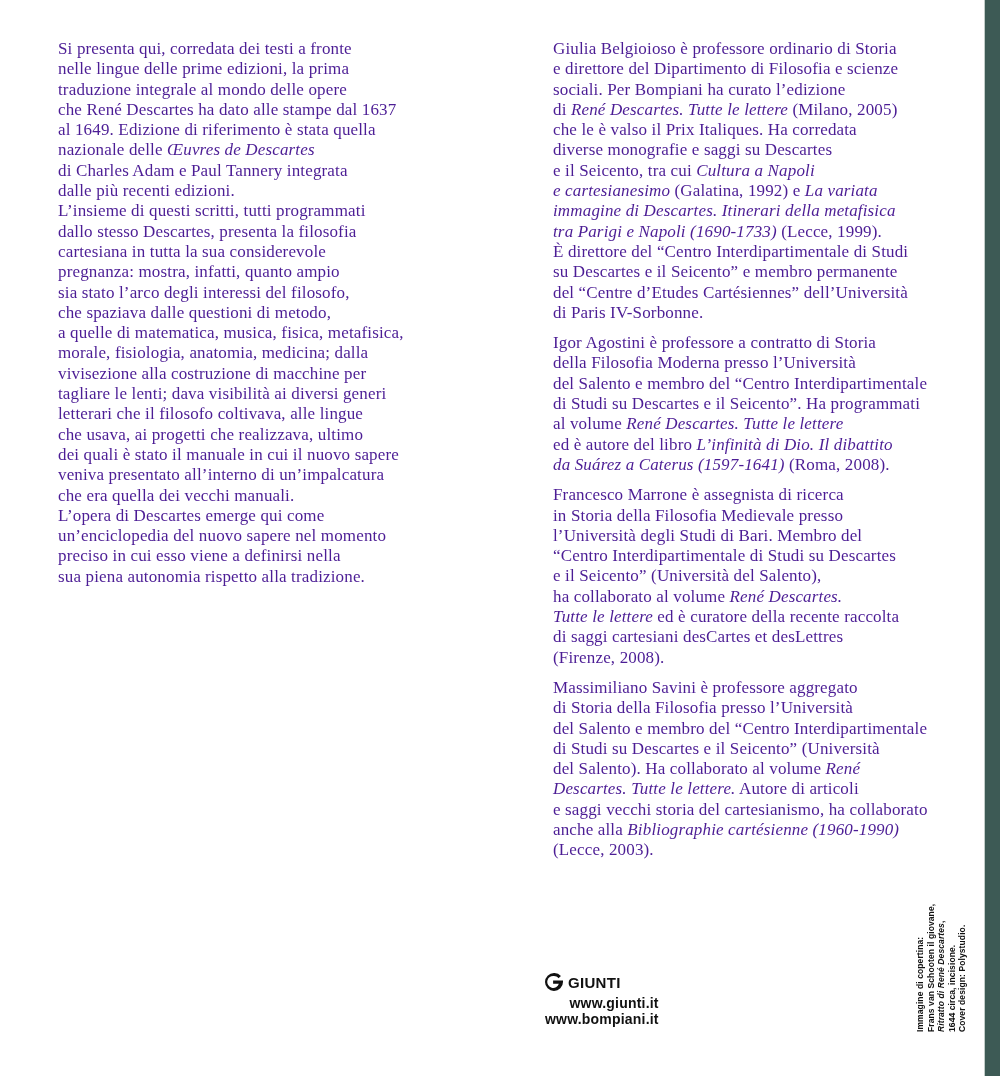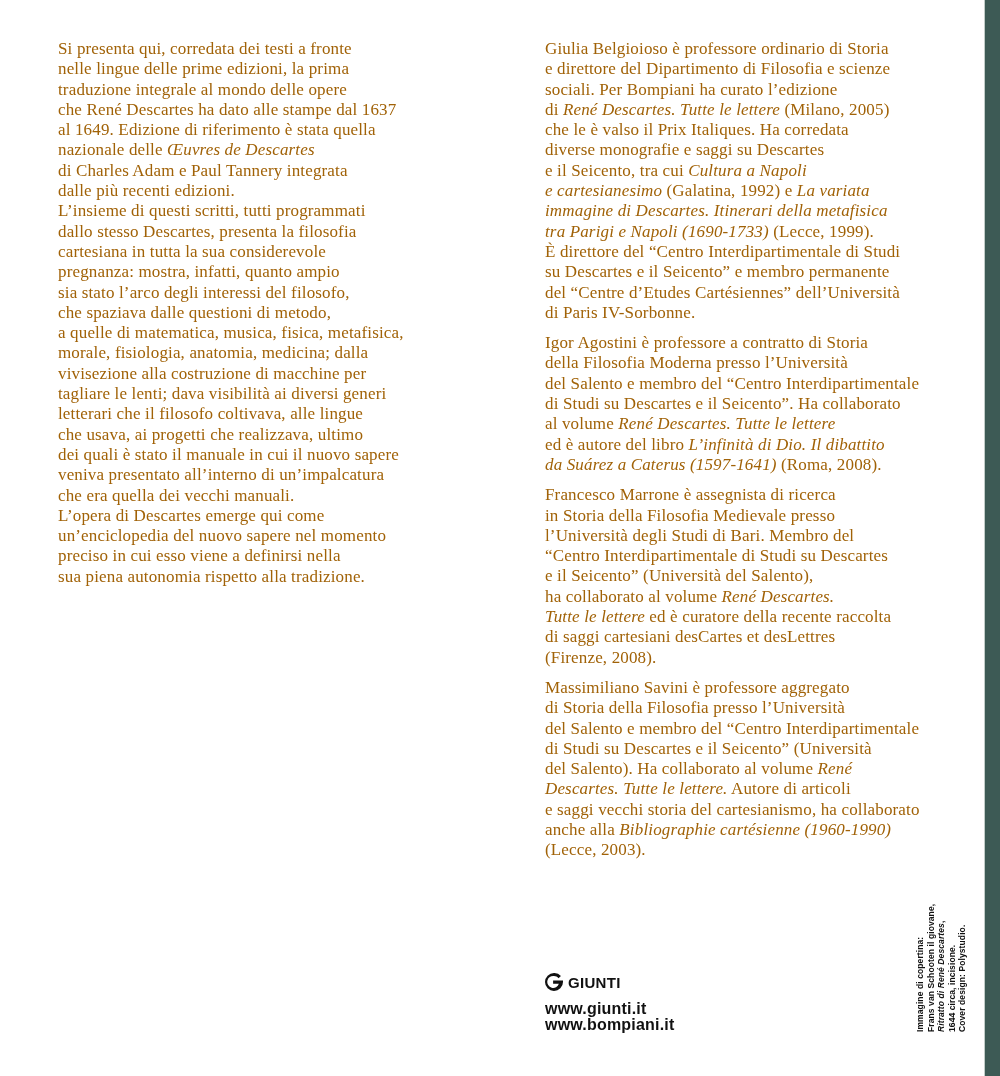--- a/index.html
+++ b/index.html
@@ -17,50 +17,51 @@
     position: absolute;
     top: 0; right: 0;
     width: 15px; height: 100%;
     background: #3d5a55;
     border-left: 1px solid #c2cdc9;
   }
 
   
   .tcol {
     position: absolute;
-    color: #a16207;
+    color: #4c1d95;
     font-size: 17px;
     line-height: 20.3px;
     letter-spacing: 0.15px;
   }
   .tcol .tline { white-space: nowrap; }
   .col-left  { left: 58px;  top: 39px; width: 450px; }
   .col-right { left: 545px; top: 39px; width: 420px; }
-  .para { margin: 0 0 10px 0; }
+  .para { margin: 0 0 10px 8px; }
   .para:last-child { margin-bottom: 0; }
   .it { font-style: italic; }
 
   
   .publisher {
     position: absolute;
     left: 545px; top: 972px;
     font-family: "Liberation Sans", sans-serif;
     color: #111111;
+    text-align: right;
   }
   .logo-row { display: flex; align-items: center; gap: 5px; height: 20px; }
   .logo-g svg { display: block; }
   .logo-text {
     font-weight: bold;
     font-size: 15px;
     letter-spacing: 0.3px;
   }
   .websites {
-    margin-top: 9px;
+    margin-top: 3px;
     font-weight: bold;
-    font-size: 16px;
+    font-size: 14px;
     line-height: 16px;
     letter-spacing: 0.2px;
   }
 
   
   .vcredit {
     position: absolute;
     right: 32px; bottom: 44px;
     height: 132px;
     writing-mode: vertical-rl;
@@ -125,21 +126,21 @@
         <div class="tline"><span class="it">tra Parigi e Napoli (1690-1733)</span><span> (Lecce, 1999).</span></div>
         <div class="tline"><span>È direttore del “Centro Interdipartimentale di Studi</span></div>
         <div class="tline"><span>su Descartes e il Seicento” e membro permanente</span></div>
         <div class="tline"><span>del “Centre d’Etudes Cartésiennes” dell’Università</span></div>
         <div class="tline"><span>di Paris IV-Sorbonne.</span></div>
       </div>
     <div class="para">
         <div class="tline"><span>Igor Agostini è professore a contratto di Storia</span></div>
         <div class="tline"><span>della Filosofia Moderna presso l’Università</span></div>
         <div class="tline"><span>del Salento e membro del “Centro Interdipartimentale</span></div>
-        <div class="tline"><span>di Studi su Descartes e il Seicento”. Ha collaborato</span></div>
+        <div class="tline"><span>di Studi su Descartes e il Seicento”. Ha programmati</span></div>
         <div class="tline"><span>al volume </span><span class="it">René Descartes. Tutte le lettere</span></div>
         <div class="tline"><span>ed è autore del libro </span><span class="it">L’infinità di Dio. Il dibattito</span></div>
         <div class="tline"><span class="it">da Suárez a Caterus (1597-1641)</span><span> (Roma, 2008).</span></div>
       </div>
     <div class="para">
         <div class="tline"><span>Francesco Marrone è assegnista di ricerca</span></div>
         <div class="tline"><span>in Storia della Filosofia Medievale presso</span></div>
         <div class="tline"><span>l’Università degli Studi di Bari. Membro del</span></div>
         <div class="tline"><span>“Centro Interdipartimentale di Studi su Descartes</span></div>
         <div class="tline"><span>e il Seicento” (Università del Salento),</span></div>

